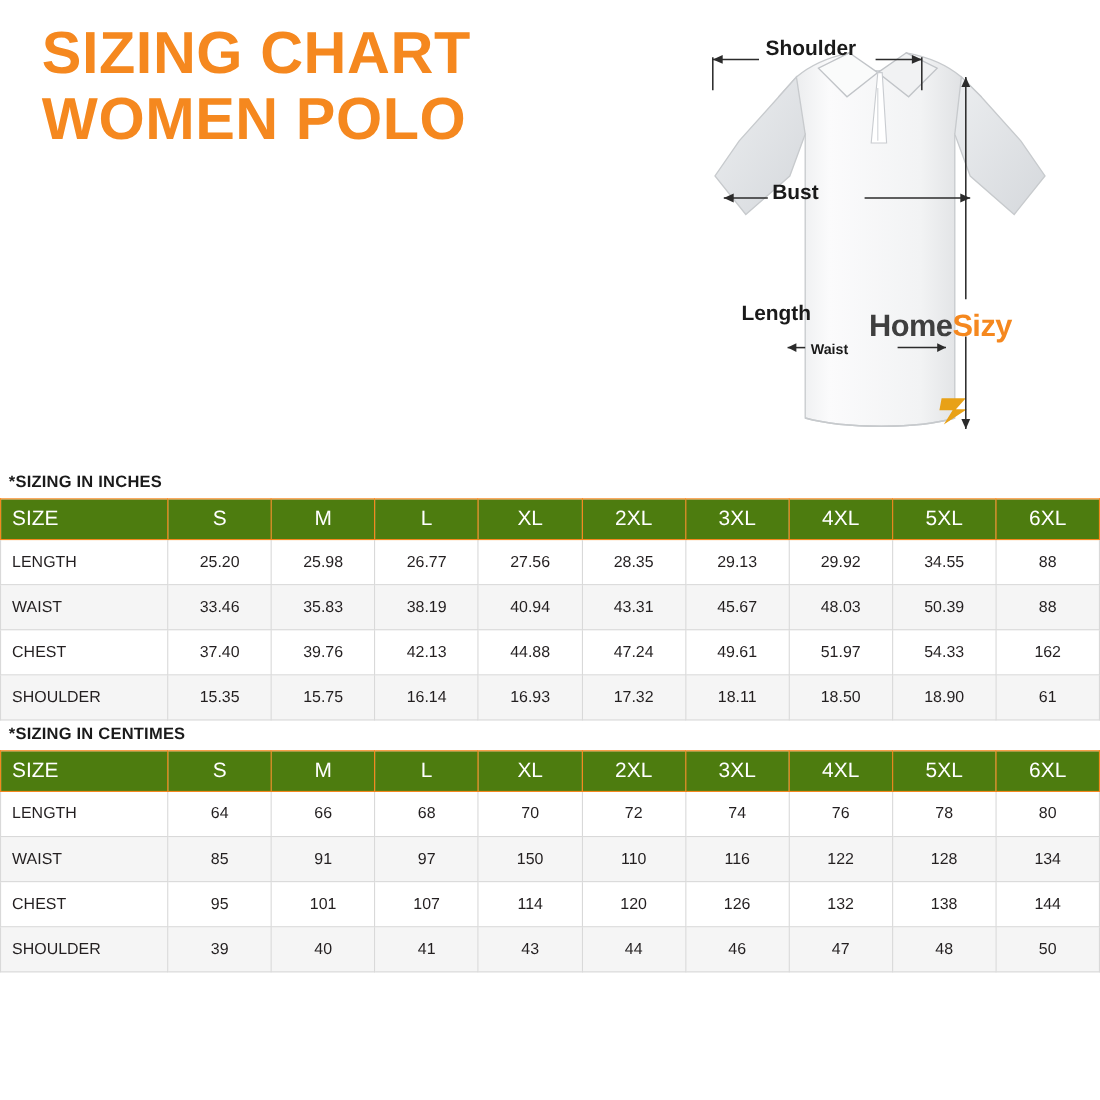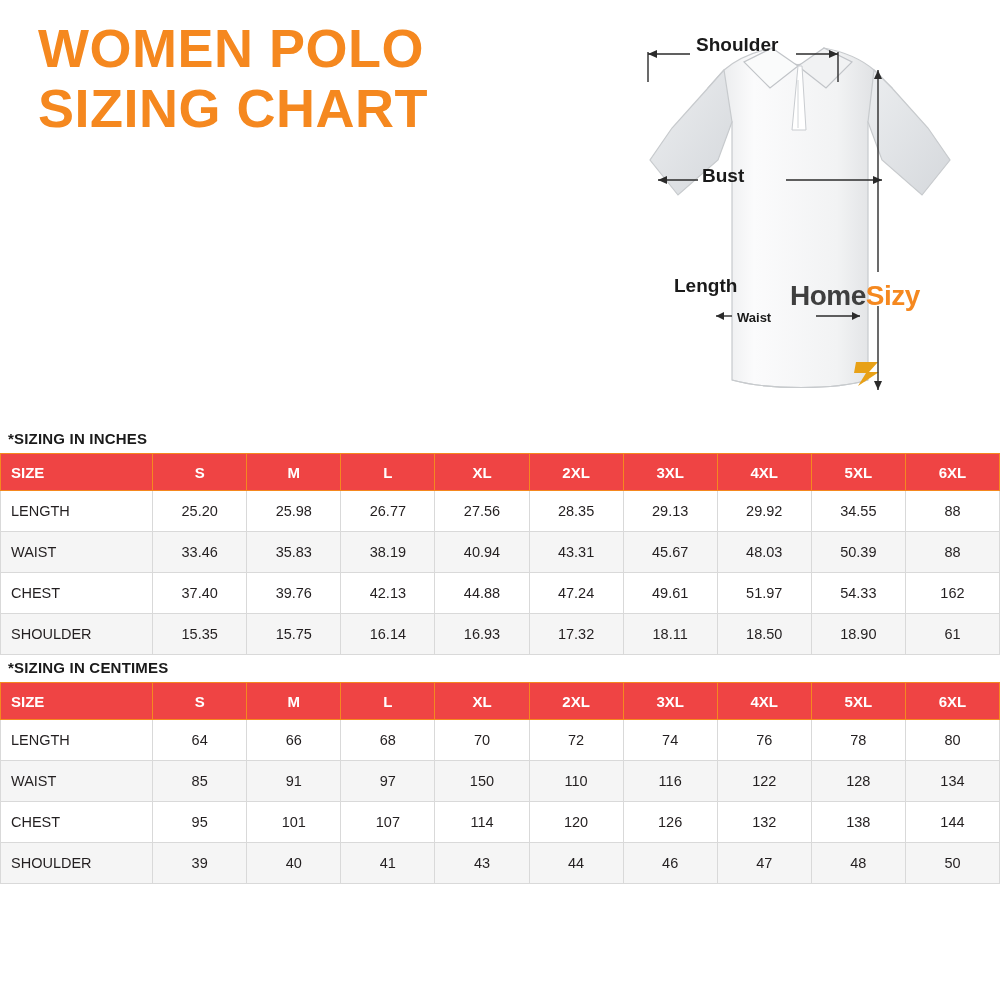--- a/index.html
+++ b/index.html
@@ -103,24 +103,24 @@
     table-layout: fixed;
   }
   th, td {
     border: 1px solid #d9d9d9;
     height: 38px;
     font-size: 14.5px;
     text-align: center;
     color: #231f20;
   }
   thead th {
-    background: #ef4444;
+    background: #4d7c0f;
     color: #ffffff;
-    font-weight: bold;
-    font-size: 15px;
+    font-weight: normal;
+    font-size: 19px;
     border-color: #F5881F;
     height: 34px;
   }
   thead th.first,
   tbody td.first {
     text-align: left;
     padding-left: 10px;
   }
   tbody tr:nth-child(odd) td {
     background: #ffffff;
@@ -133,22 +133,22 @@
   .table-block { margin-bottom: 4px; }
 </style>
 </head>
 <body>
 
 <div class="page">
 
   <div class="header">
 
     <div class="title-block">
+      <div class="title-line">SIZING CHART</div>
       <div class="title-line">WOMEN POLO</div>
-      <div class="title-line">SIZING CHART</div>
     </div>
 
     <div class="shirt-wrap">
       <svg class="shirt-svg" width="370" height="410" viewBox="0 0 370 410">
         <defs>
           <linearGradient id="shirtGrad" x1="0" y1="0" x2="1" y2="0">
             <stop offset="0%" stop-color="#e4e6e8"></stop>
             <stop offset="25%" stop-color="#fbfbfc"></stop>
             <stop offset="70%" stop-color="#f2f3f4"></stop>
             <stop offset="100%" stop-color="#d8dadd"></stop>

